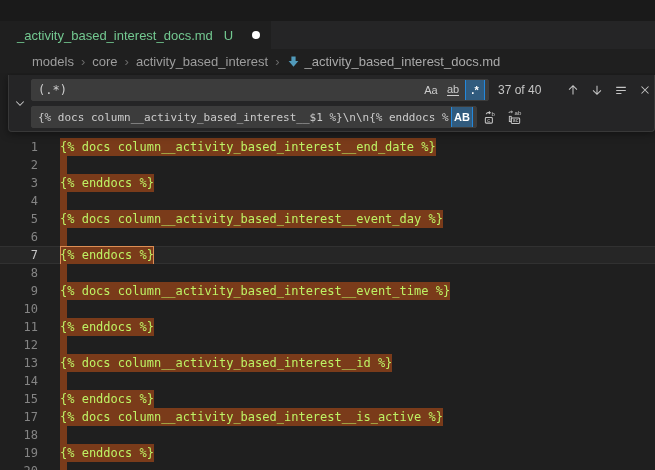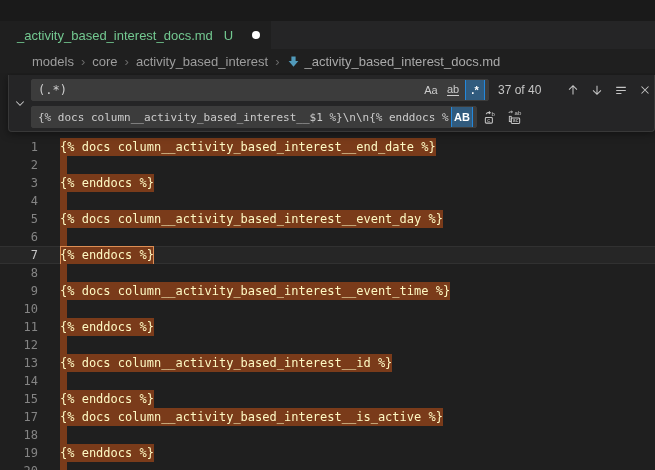--- a/index.html
+++ b/index.html
@@ -74,21 +74,21 @@
     font-family:"DejaVu Sans Mono",monospace;font-size:12px;line-height:18px;
   }
   .line.cur-line{
     background:rgba(255,255,255,.035);
     box-shadow:inset 0 1px 0 rgba(255,255,255,.05), inset 0 -1px 0 rgba(255,255,255,.05);
   }
   .ln{width:38px;flex:none;text-align:right;color:#858585;font-size:12px;}
   .cur-line .ln{color:#c6c6c6;}
   .lc{flex:1;padding-left:22px;white-space:pre;overflow:hidden;}
   .hl{
-    display:inline-block;height:20px;background:#7a3b1a;color:#fef9c3;
+    display:inline-block;height:20px;background:#7a3b1a;color:#bef264;
     vertical-align:top;white-space:pre;
   }
   .hl.sliver{width:7px;}
   .hl.current{box-shadow:inset 0 0 0 1px #dd8e54;}
 </style>
 </head>
 <body>
 
 <div class="window">
 

